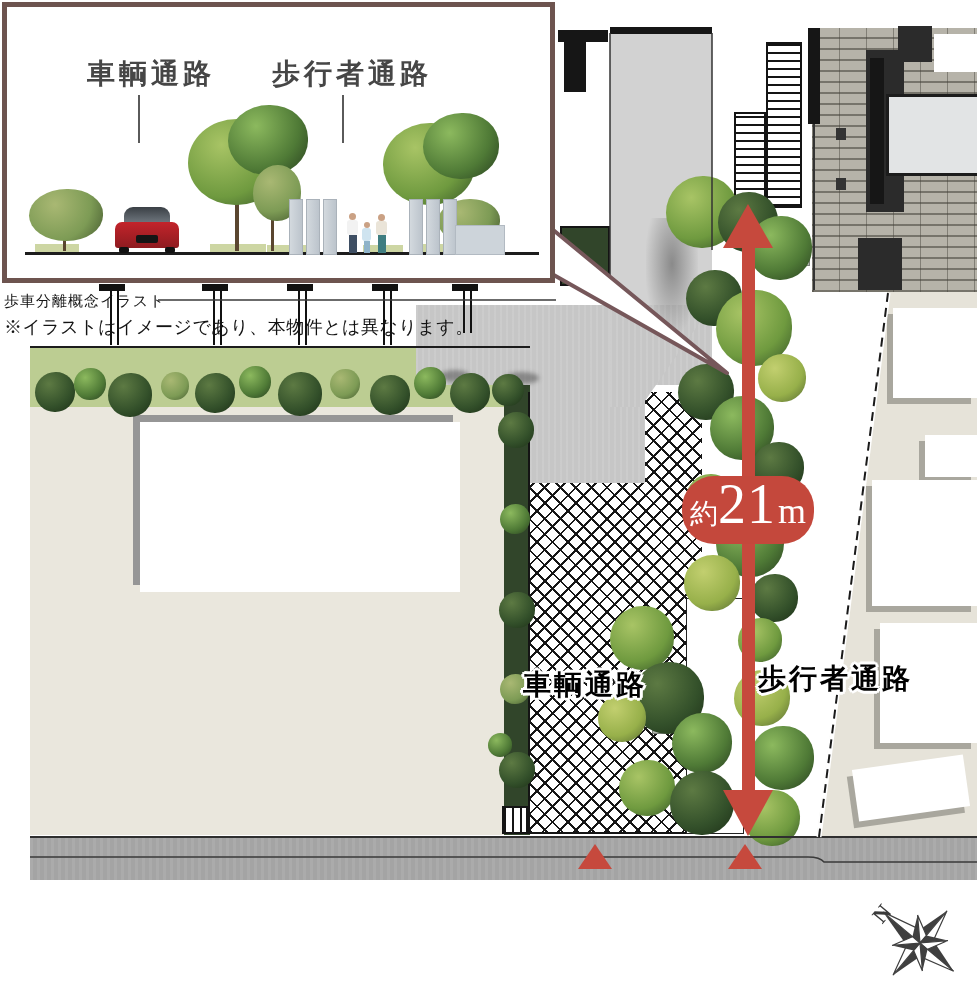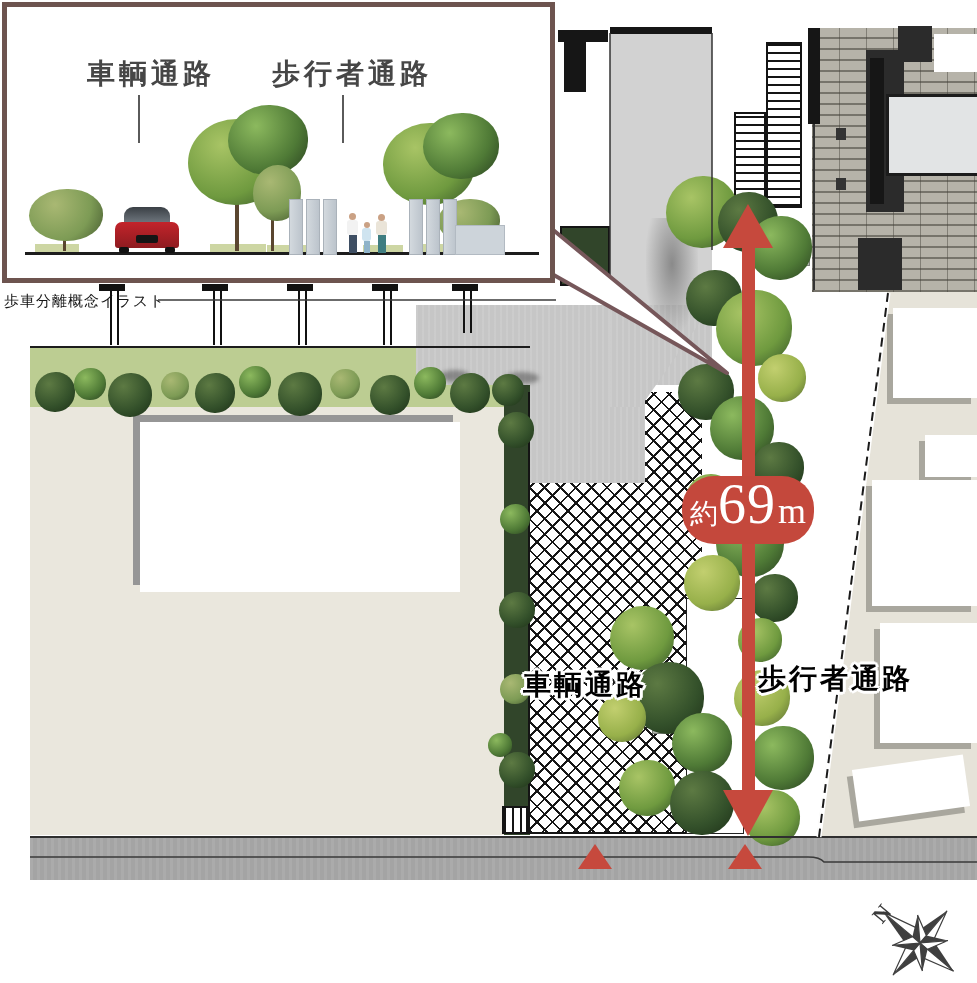--- a/index.html
+++ b/index.html
@@ -214,21 +214,21 @@
   </svg>
 
   <div class="abs arrow-shaft" style="left:742px;top:244px;width:13px;height:552px;"></div>
   <div class="abs tri-up" style="left:723px;top:204px;border-bottom:44px solid var(--red);"></div>
   <div class="abs tri-dn" style="left:723px;top:790px;border-top:46px solid var(--red);"></div>
   <div class="abs road-tri" style="left:578px;top:844px;border-bottom:25px solid var(--red);"></div>
   <div class="abs road-tri" style="left:728px;top:844px;border-bottom:25px solid var(--red);"></div>
 
   <div class="abs badge serif" style="left:682px;top:476px;width:132px;height:68px;background:#c4483c;">
     <span class="p">約</span>
-      <span class="v">69</span>
+      <span class="v">21</span>
       <span class="u">m</span>
   </div>
 
   <div class="abs plan-label serif" style="left:523px;top:666px;">車輌通路</div>
   <div class="abs plan-label serif" style="left:758px;top:660px;">歩行者通路</div>
 
   <div class="abs inset" style="left:2px;top:2px;width:553px;height:281px;">
     <div class="abs inset-label serif" style="left:80px;top:48px;">車輌通路</div>
     <div class="abs inset-label serif" style="left:265px;top:48px;">歩行者通路</div>
     <div class="abs leader" style="left:131px;top:88px;height:48px;"></div>
@@ -280,20 +280,21 @@
       <div class="abs" style="left:17px;top:9px;width:6px;height:6px;border-radius:50%;background:#caa184;"></div>
       <div class="abs" style="left:15px;top:15px;width:9px;height:13px;background:#cfe4f0;border-radius:3px;"></div>
       <div class="abs" style="left:17px;top:28px;width:6px;height:12px;background:#8fb3c9;"></div>
       <div class="abs" style="left:31px;top:1px;width:7px;height:7px;border-radius:50%;background:#caa184;"></div>
       <div class="abs" style="left:29px;top:8px;width:11px;height:14px;background:#eae4d8;border-radius:3px;"></div>
       <div class="abs" style="left:31px;top:22px;width:8px;height:18px;background:#3f7d80;"></div>
     </div>
   </div>
 
   <div class="abs caption serif" style="left:4px;top:292px;">歩車分離概念イラスト</div>
+  <div class="abs disclaimer serif" style="left:4px;top:315px;">※イラストはイメージであり、本物件とは異なります。</div>
 
   <div class="abs" style="left:852px;top:893px;width:125px;height:90px;">
     <svg width="125" height="90" viewBox="0 0 125 90" style="overflow:visible;">
       <g transform="rotate(-50 68 50)">
         <g>
           <g>
               <polygon points="68,2 68,50 58,40" fill="#3f3f3f"></polygon>
               <polygon points="68,2 68,50 78,40" fill="#fff" stroke="#3f3f3f" stroke-width="1.2"></polygon>
             </g>
           <g transform="rotate(90 68 50)">

